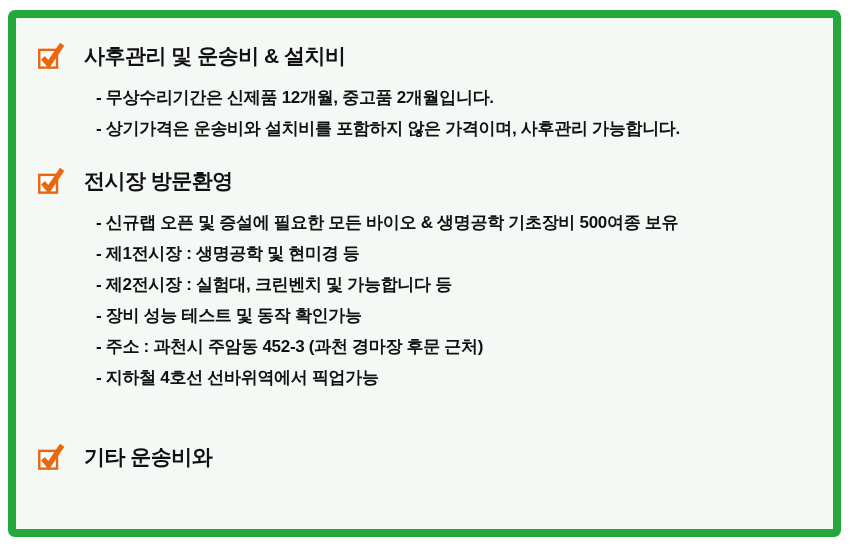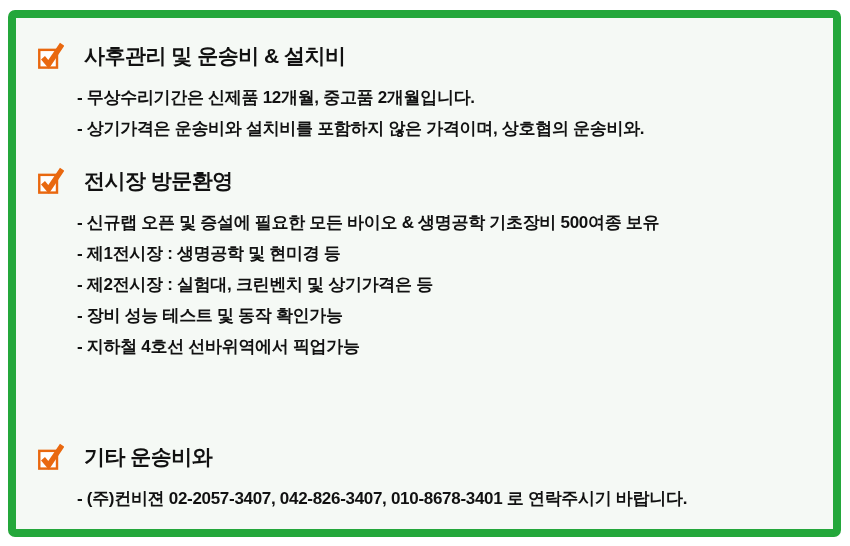--- a/index.html
+++ b/index.html
@@ -45,21 +45,21 @@
   }
   .section-title {
     margin-left: 20px;
     font-size: 21px;
     font-weight: 700;
     letter-spacing: -0.5px;
     color: var(--text);
     line-height: 28px;
     white-space: nowrap;
   }
-  .section-lines { margin-top: 12px; padding-left: 61px; }
+  .section-lines { margin-top: 12px; padding-left: 80px; }
   .section-line {
     font-size: 17px;
     font-weight: 700;
     letter-spacing: -0.3px;
     color: var(--text);
     line-height: 31px;
     white-space: nowrap;
   }
 </style>
 </head>
@@ -73,52 +73,50 @@
         <span class="check-icon">
           <svg viewBox="0 0 30 30" width="28" height="28" aria-hidden="true">
             <rect x="3.5" y="9.5" width="19" height="19" fill="#ffffff" stroke="currentColor" stroke-width="2.6"></rect>
             <path d="M7.5 18 L13.5 25 L28 3.5" fill="none" stroke="currentColor" stroke-width="5.6" stroke-linecap="butt" stroke-linejoin="miter"></path>
           </svg>
         </span>
         <span class="section-title">사후관리 및 운송비 &amp; 설치비</span>
       </div>
       <div class="section-lines">
         <div class="section-line">- 무상수리기간은 신제품 12개월, 중고품 2개월입니다.</div>
-        <div class="section-line">- 상기가격은 운송비와 설치비를 포함하지 않은 가격이며, 상호협의 운송비와.</div>
+        <div class="section-line">- 상기가격은 운송비와 설치비를 포함하지 않은 가격이며, 사후관리 가능합니다.</div>
       </div>
     </div>
 
     <div class="section s2">
       <div class="section-header">
         <span class="check-icon">
           <svg viewBox="0 0 30 30" width="28" height="28" aria-hidden="true">
             <rect x="3.5" y="9.5" width="19" height="19" fill="#ffffff" stroke="currentColor" stroke-width="2.6"></rect>
             <path d="M7.5 18 L13.5 25 L28 3.5" fill="none" stroke="currentColor" stroke-width="5.6" stroke-linecap="butt" stroke-linejoin="miter"></path>
           </svg>
         </span>
         <span class="section-title">전시장 방문환영</span>
       </div>
       <div class="section-lines">
         <div class="section-line">- 신규랩 오픈 및 증설에 필요한 모든 바이오 &amp; 생명공학 기초장비 500여종 보유</div>
         <div class="section-line">- 제1전시장 : 생명공학 및 현미경 등</div>
-        <div class="section-line">- 제2전시장 : 실험대, 크린벤치 및 상기가격은 등</div>
+        <div class="section-line">- 제2전시장 : 실험대, 크린벤치 및 가능합니다 등</div>
         <div class="section-line">- 장비 성능 테스트 및 동작 확인가능</div>
+        <div class="section-line">- 주소 : 과천시 주암동 452-3 (과천 경마장 후문 근처)</div>
         <div class="section-line">- 지하철 4호선 선바위역에서 픽업가능</div>
       </div>
     </div>
 
     <div class="section s3">
       <div class="section-header">
         <span class="check-icon">
           <svg viewBox="0 0 30 30" width="28" height="28" aria-hidden="true">
             <rect x="3.5" y="9.5" width="19" height="19" fill="#ffffff" stroke="currentColor" stroke-width="2.6"></rect>
             <path d="M7.5 18 L13.5 25 L28 3.5" fill="none" stroke="currentColor" stroke-width="5.6" stroke-linecap="butt" stroke-linejoin="miter"></path>
           </svg>
         </span>
         <span class="section-title">기타 운송비와</span>
       </div>
-      <div class="section-lines">
-        <div class="section-line">- (주)컨비젼 02-2057-3407, 042-826-3407, 010-8678-3401 로 연락주시기 바랍니다.</div>
-      </div>
     </div>
 
   </div>
 </div>
 
 </body></html>

